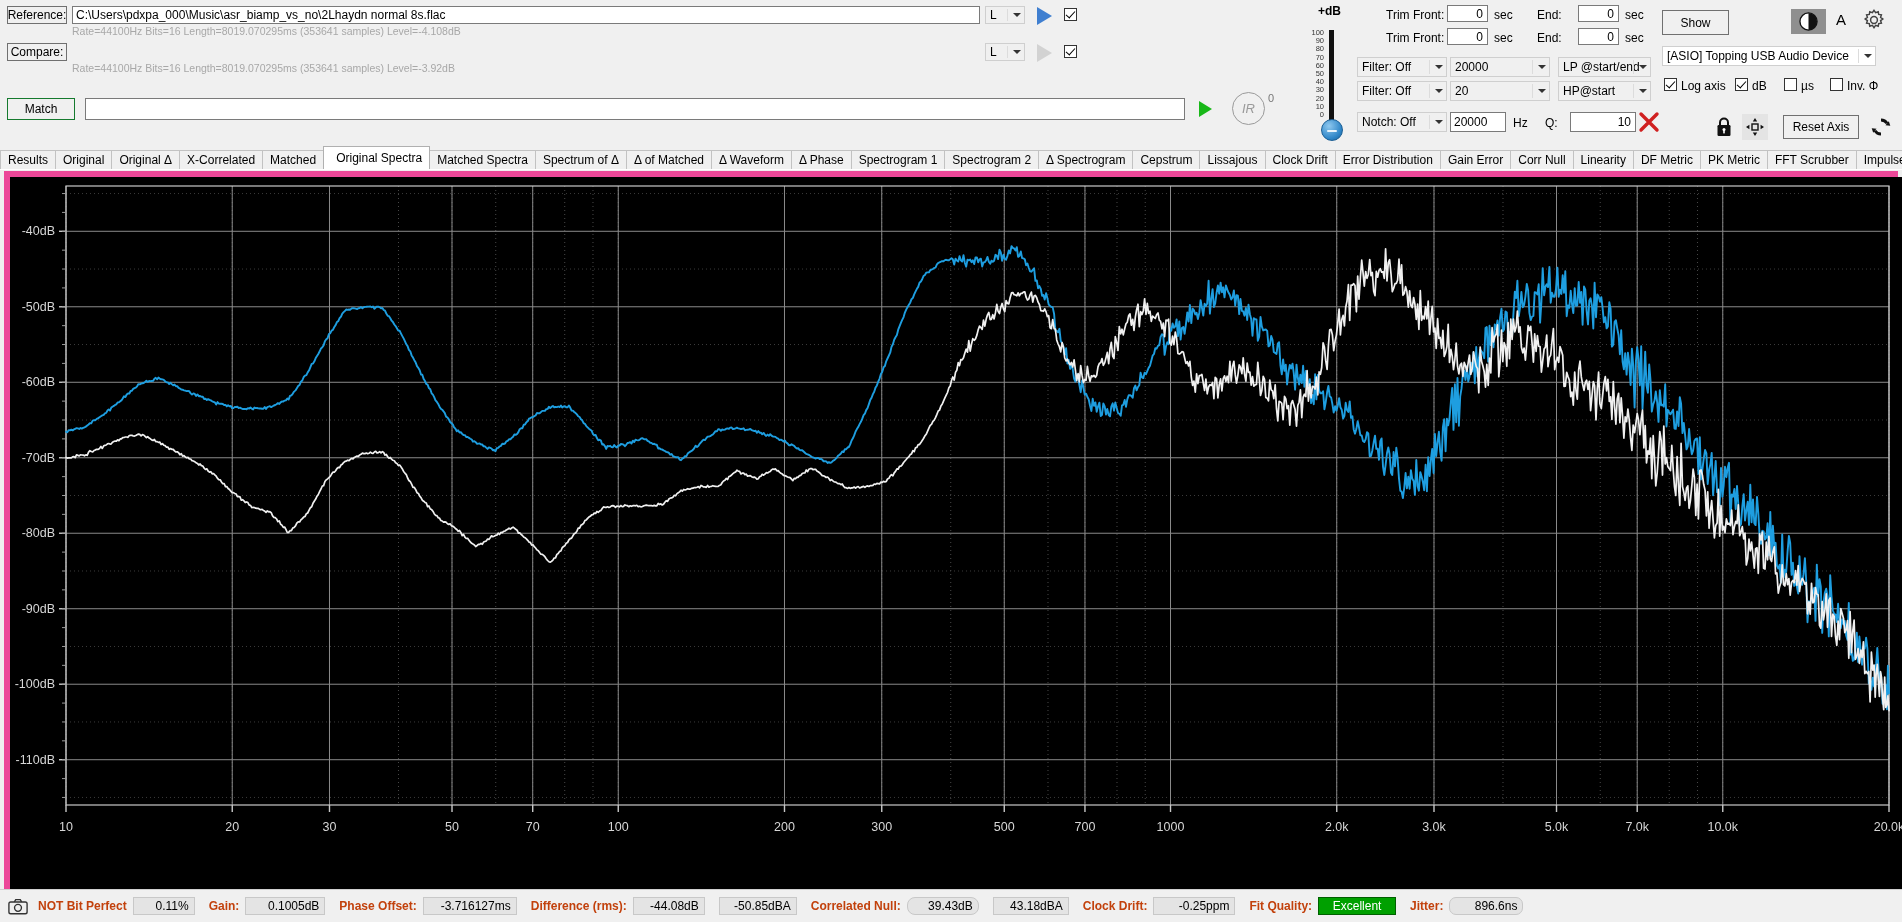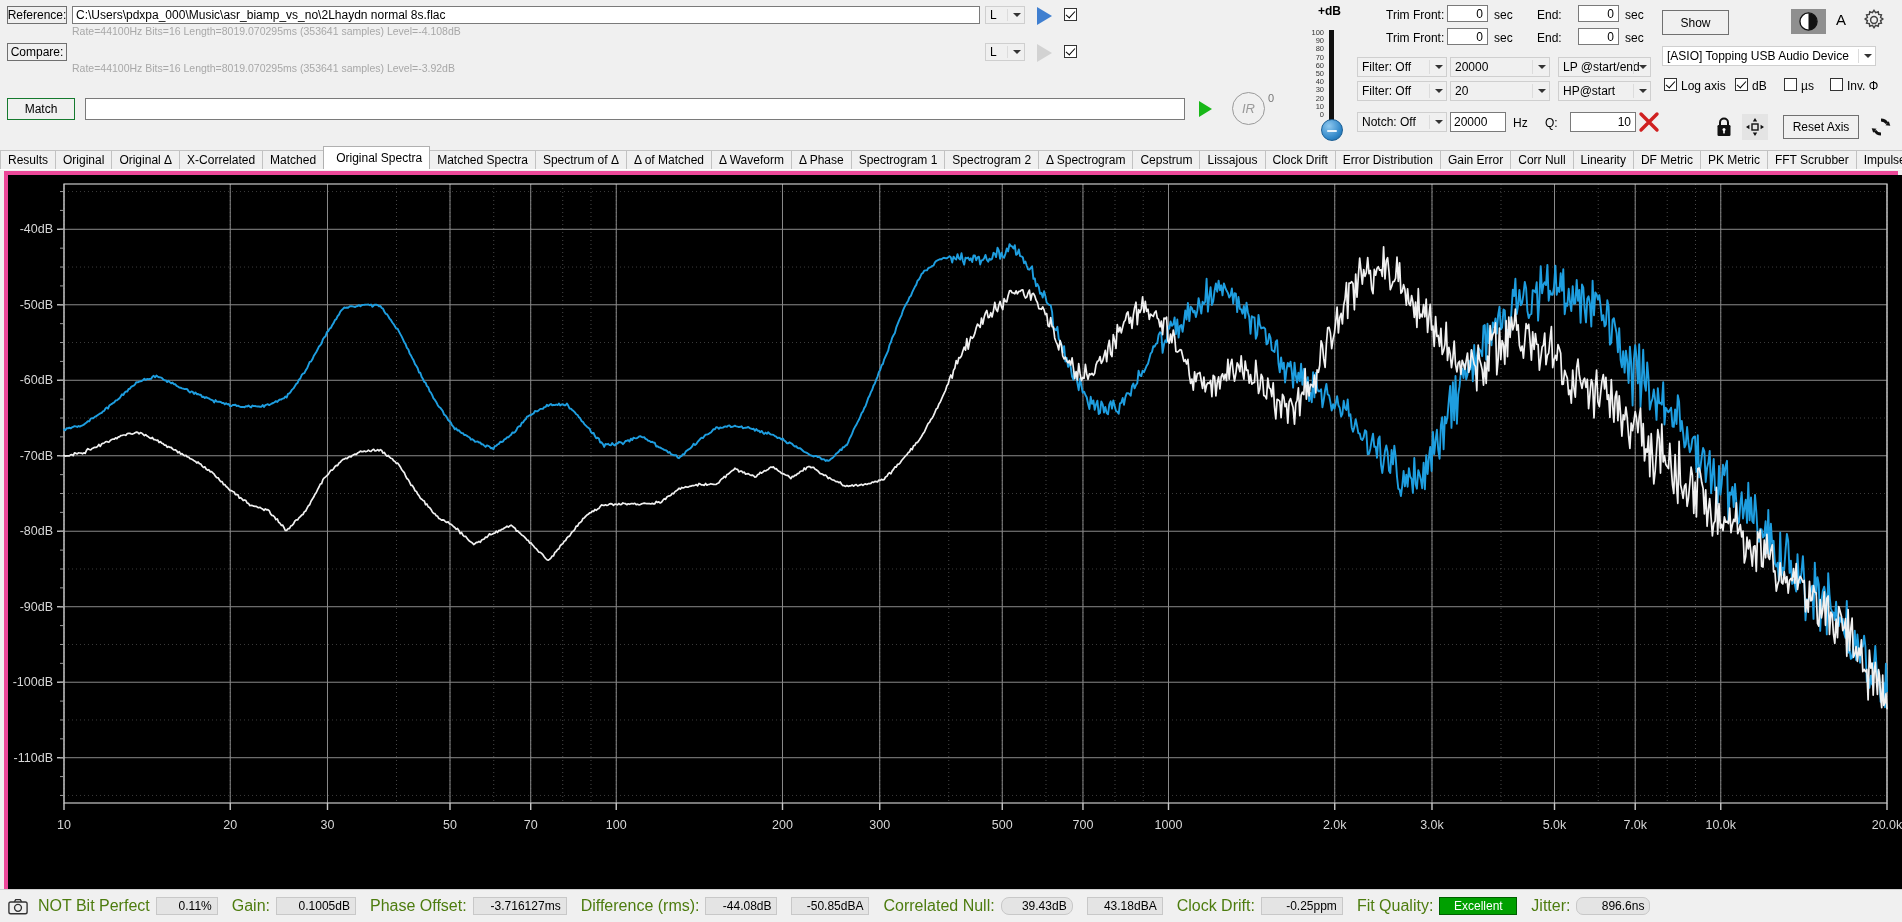--- a/index.html
+++ b/index.html
@@ -172,21 +172,21 @@
     z-index: 3;
     padding-left: 12px;
   }
 
   
   .chart-area {
     position: absolute;
     left: 4px; top: 171px;
     width: 1894px; height: 718px;
     background: #a16207;
-    border: 4px solid #ec4899;
+    border: 6px solid #ec4899;
   }
   .chart-title {
     position: absolute;
     left: 0; right: 0; top: 8px;
     text-align: center;
     color: #fff;
     font-size: 15px;
     font-weight: bold;
   }
   .chart-gear {
@@ -198,21 +198,21 @@
   
   .statusbar {
     position: absolute;
     left: 0; bottom: 0; width: 1902px; height: 33px;
     background: #f0f0f0;
     border-top: 1px solid #d0d0d0;
     display: flex; align-items: center;
     padding-left: 8px;
     gap: 0px;
   }
-  .st-label { font-size: 16px; color: #4d7c0f; margin-right: 6px; white-space: nowrap; }
+  .st-label { font-size: 12px; color: #c2410c; margin-right: 6px; white-space: nowrap; font-weight: bold; }
   .st-field {
     background: #e4e4e4;
     border: 1px solid #c8c8c8;
     height: 18px;
     font-size: 12px;
     display: flex; align-items: center; justify-content: flex-end;
     padding: 0 5px;
     margin-right: 14px;
     white-space: nowrap;
   }

